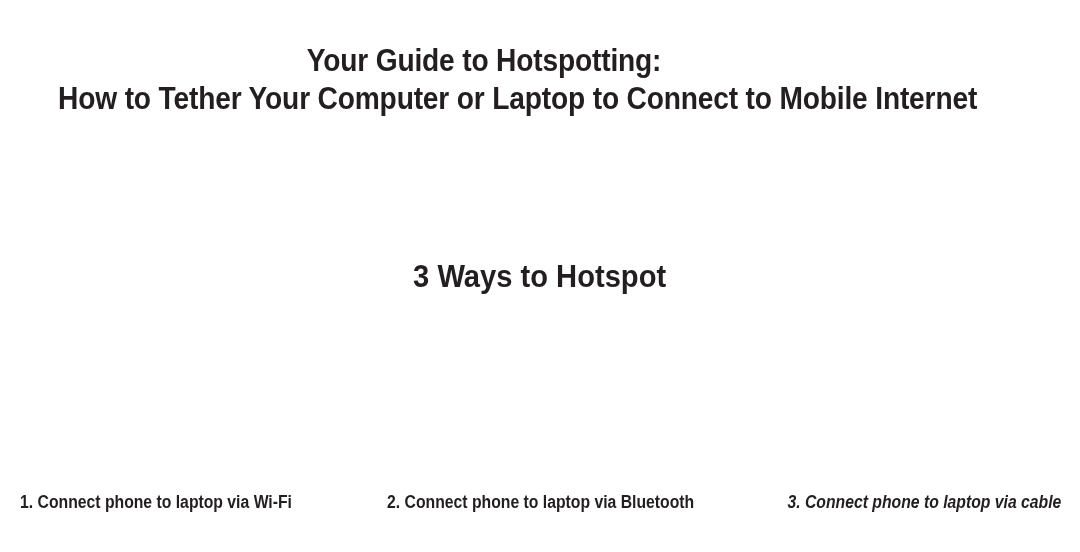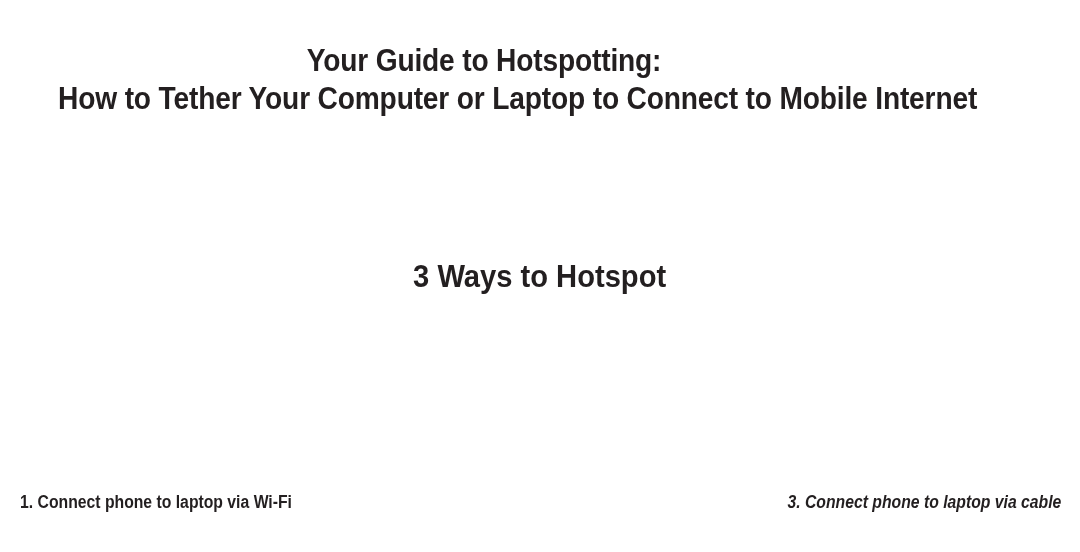--- a/index.html
+++ b/index.html
@@ -130,18 +130,21 @@
   <div class="illustration-row">
     <div class="illustration-slot"></div>
     <div class="illustration-slot"></div>
     <div class="illustration-slot"></div>
   </div>
 
   <div class="caption-row">
     <div class="caption-cell col1">
       <span class="caption-text">1. Connect phone to laptop via Wi-Fi</span>
     </div>
+    <div class="caption-cell col2">
+      <span class="caption-text">2. Connect phone to laptop via Bluetooth</span>
+    </div>
     <div class="caption-cell col3">
       <span class="caption-text">3. Connect phone to laptop via cable</span>
     </div>
   </div>
 
 </div>
 
 </body></html>

